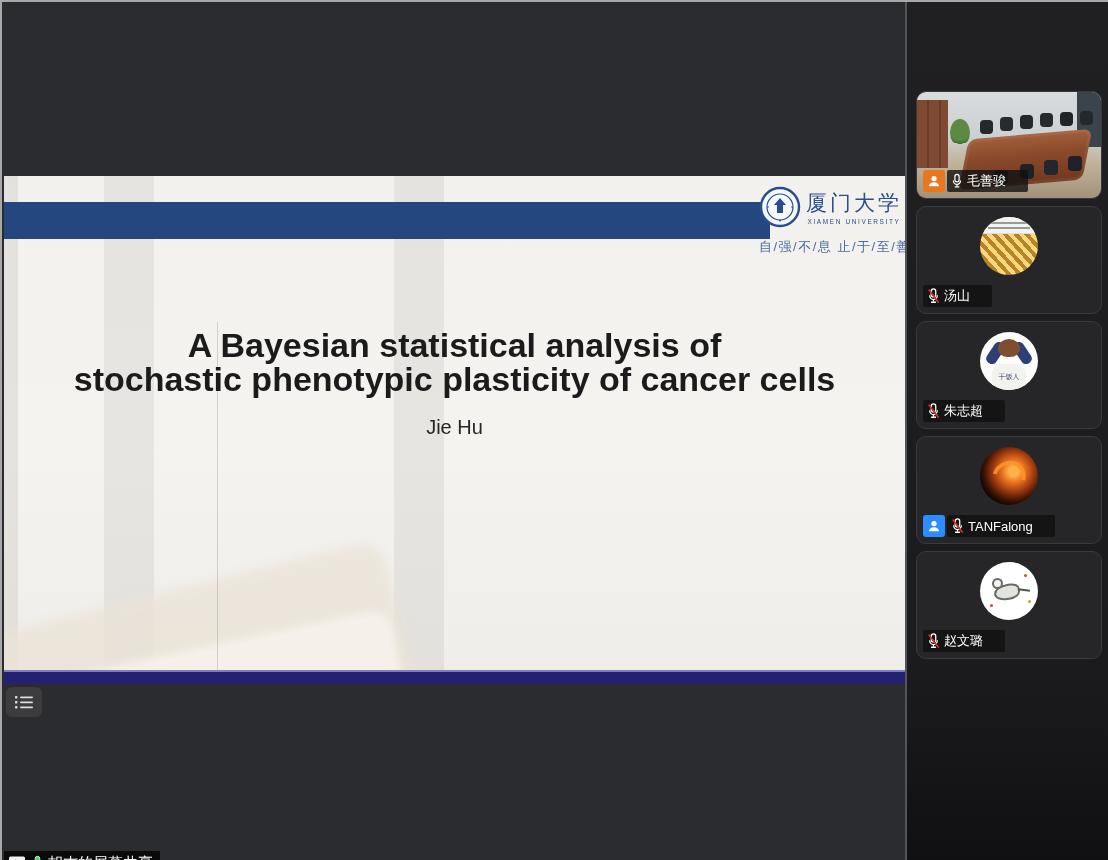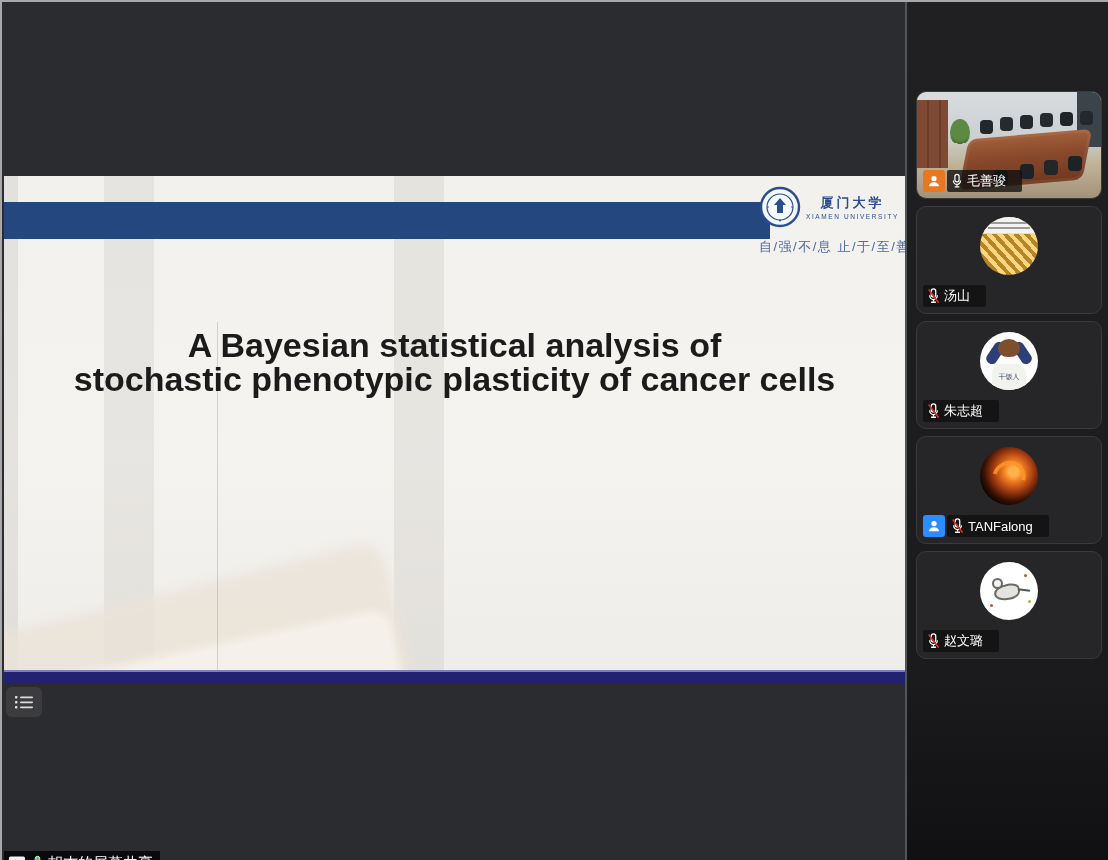--- a/index.html
+++ b/index.html
@@ -44,21 +44,21 @@
   .slide-footer-bar{
     position:absolute; left:0; bottom:0; width:100%; height:14px;
     background:#232270; border-top:2px solid #7d7dc0;
   }
 
   
   .logo{ position:absolute; right:8px; top:10px; width:138px; height:62px; }
   .logo-top{ display:flex; align-items:center; gap:5px; }
   .seal{ width:42px; height:42px; flex:0 0 auto; }
   .logo-names{ display:flex; flex-direction:column; align-items:center; }
-  .logo-zh{ font-size:13px; font-weight:bold; color:#2a4d8f; letter-spacing:3px; font-family:"DejaVu Serif", serif; white-space:nowrap; }
+  .logo-zh{ font-size:21px; font-weight:normal; color:#2a4d8f; letter-spacing:3px; font-family:"DejaVu Serif", serif; white-space:nowrap; }
   .logo-en{ font-size:6.5px; color:#2a4d8f; letter-spacing:1.6px; white-space:nowrap; margin-top:1px; }
   .logo-motto{ margin-top:10px; text-align:left; font-size:13px; color:#4a6aa0; letter-spacing:1.5px; white-space:nowrap; }
 
   
   .slide-title{
     position:absolute; left:0; top:152px; width:100%;
     text-align:center; font-size:34px; line-height:34px; font-weight:bold; color:#1b1b1b;
   }
   .slide-author{ position:absolute; left:0; top:240px; width:100%; text-align:center; font-size:20px; color:#262626; }
   .slide-affiliation{ position:absolute; left:0; top:285px; width:100%; text-align:center; font-size:19px; color:#2a2a2a; }
@@ -98,21 +98,21 @@
   .nameplate{
     position:absolute; left:6px; bottom:6px; display:flex; align-items:stretch; height:22px;
   }
   .badge{
     width:22px; height:22px; border-radius:3px; flex:0 0 auto;
     display:flex; align-items:center; justify-content:center; margin-right:2px;
   }
   .badge.orange{ background:#e87722; }
   .badge.blue{ background:#2d8cff; }
   .namebar{
-    display:flex; align-items:center; gap:4px; padding:0 16px 0 4px;
+    display:flex; align-items:center; gap:4px; padding:0 22px 0 4px;
     background:rgba(16,16,16,.78); border-radius:2px;
   }
   .namebar .pname{ color:#fff; font-size:13px; white-space:nowrap; }
 
   
   .scene-room{ position:absolute; inset:0; background:linear-gradient(180deg,#d9dcdf 0%,#cdd0d2 42%,#c0b297 68%,#a3927a 100%); }
   .room-cab-left{ position:absolute; left:0; top:8%; width:17%; height:64%;
     background:repeating-linear-gradient(90deg,#7e4a33 0 10px, #6c3c28 10px 12px); }
   .room-plant{ position:absolute; left:18%; top:25%; width:11%; height:26%;
     background:radial-gradient(circle at 50% 35%, #5d8a43 0 55%, #47702f 75%, transparent 76%); border-radius:50%; }
@@ -206,20 +206,21 @@
             <div class="logo-en">XIAMEN UNIVERSITY</div>
           </div>
         </div>
         <div class="logo-motto">自/强/不/息  止/于/至/善</div>
       </div>
 
       <div class="slide-title">
         <span>A Bayesian statistical analysis of</span><br>
         <span>stochastic phenotypic plasticity of cancer cells</span>
       </div>
+      <div class="slide-author">Jie Hu</div>
 
       <div class="slide-footer-bar"></div>
     </div>
 
     <button class="list-btn">
       <svg width="20" height="16" viewBox="0 0 20 16">
         <g fill="#dcdcdc">
           <rect x="1" y="2" width="2.4" height="2.4" rx="0.6"></rect>
             <rect x="6" y="2.4" width="13" height="1.8" rx="0.9"></rect>
           <rect x="1" y="7" width="2.4" height="2.4" rx="0.6"></rect>

